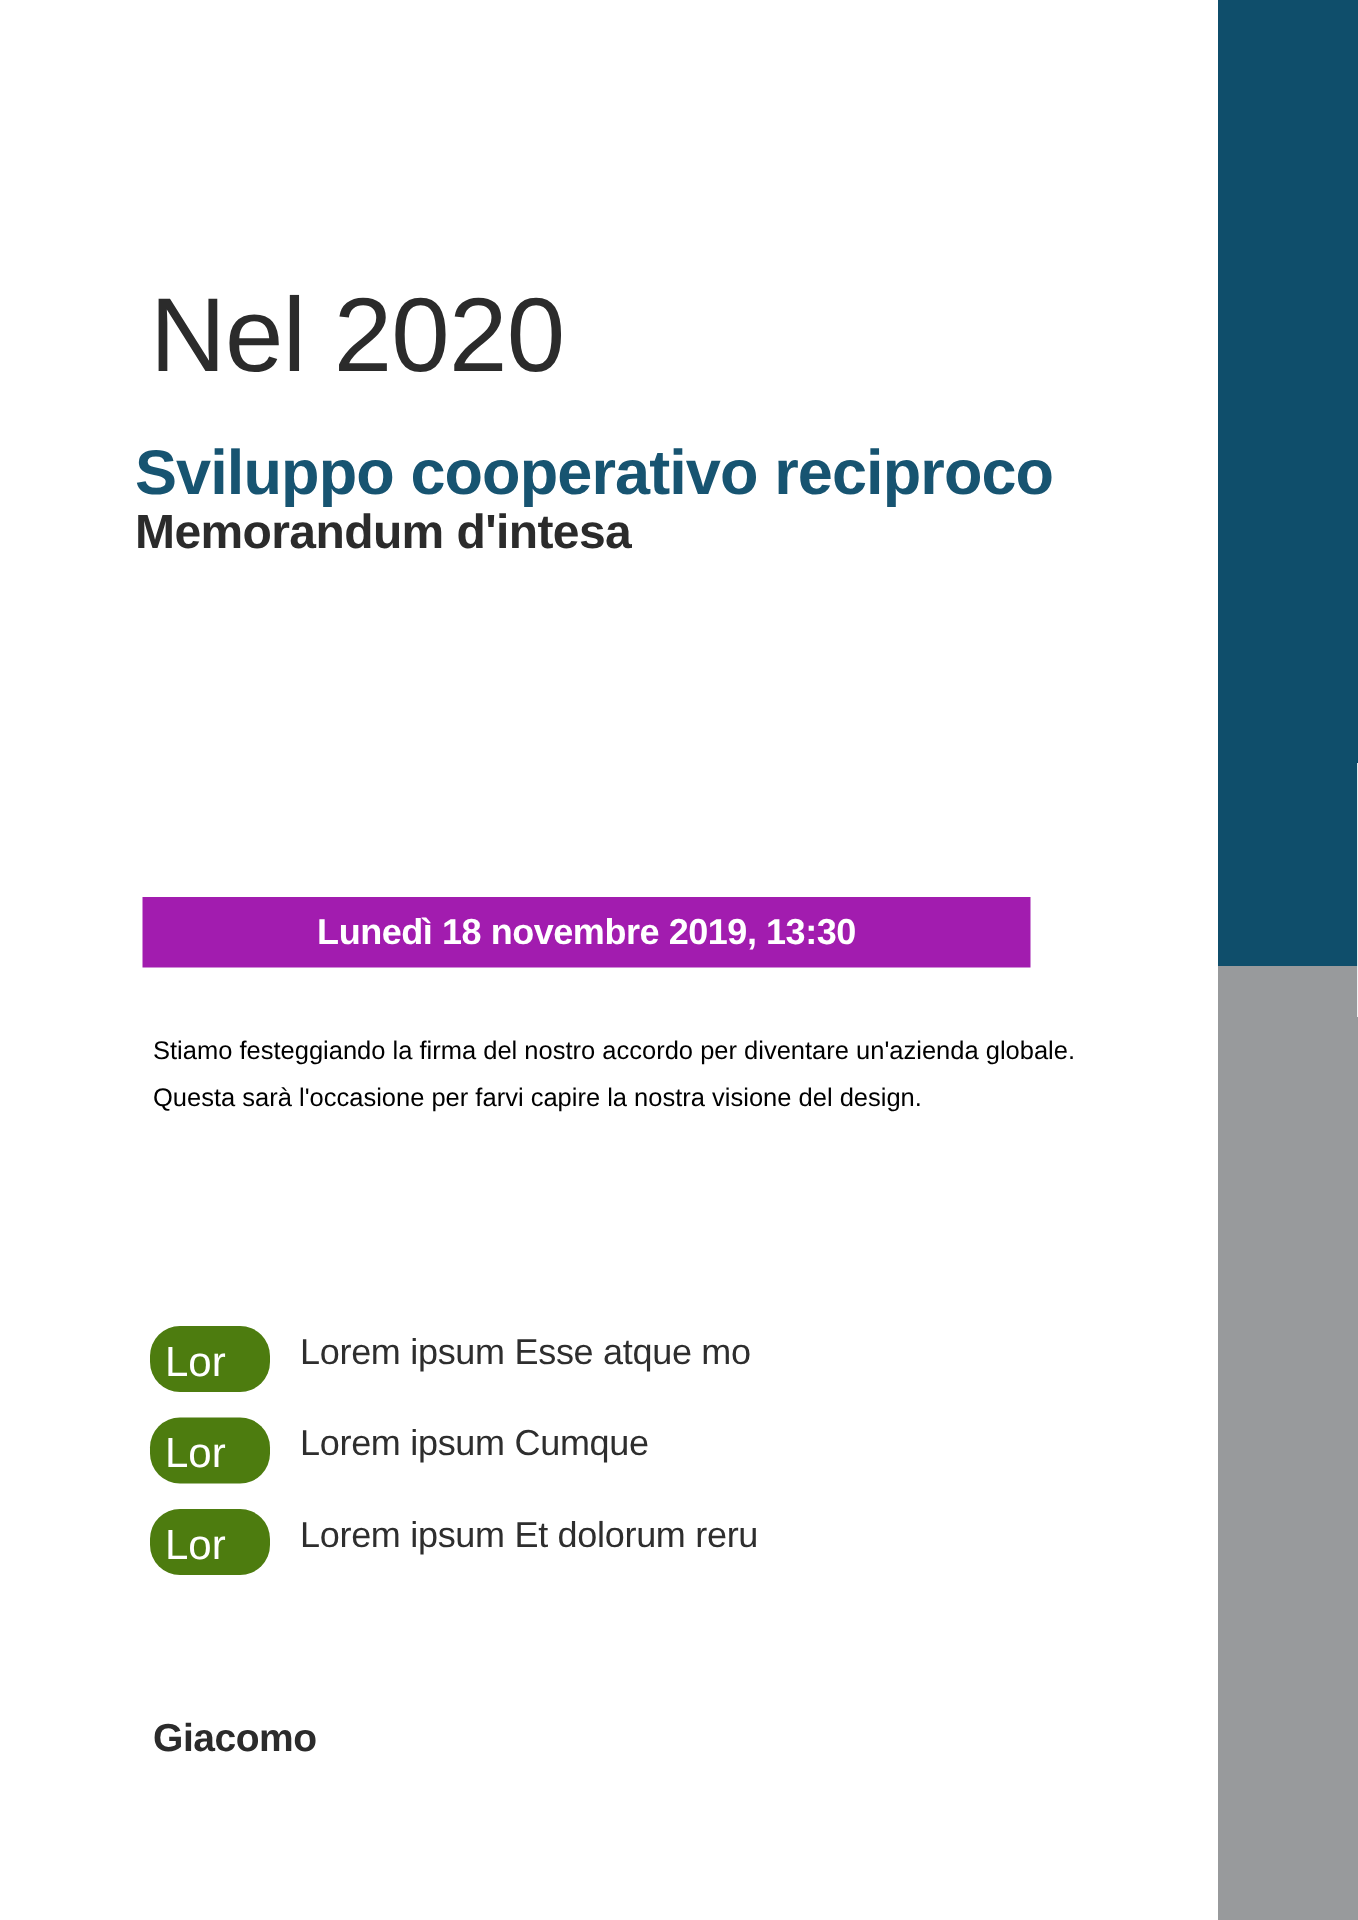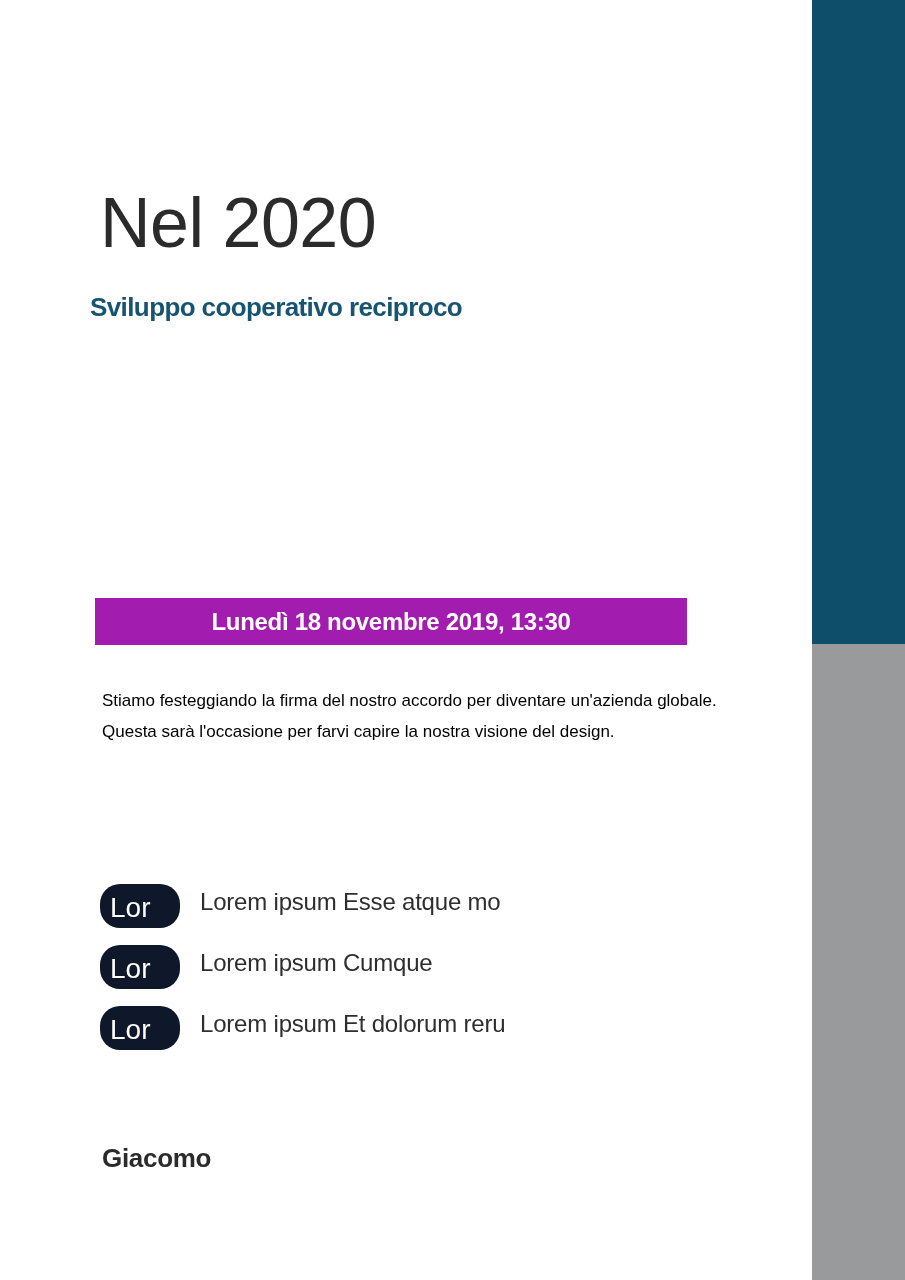--- a/index.html
+++ b/index.html
@@ -55,21 +55,21 @@
     color: #2b2b2b;
     letter-spacing: -0.5px;
     line-height: 1;
     white-space: nowrap;
   }
 
   .subtitle {
     position: absolute;
     left: 90px;
     top: 268px;
-    font-size: 26px;
+    font-size: 42px;
     font-weight: 700;
     color: #175471;
     letter-spacing: -0.6px;
     line-height: 1;
     white-space: nowrap;
   }
 
   .subtitle2 {
     position: absolute;
     left: 90px;
@@ -127,21 +127,21 @@
   .list-row {
     position: relative;
     height: 61px;
   }
   .list-badge {
     position: absolute;
     left: 0;
     top: 0;
     width: 80px;
     height: 44px;
-    background: #0f172a;
+    background: #4d7c0f;
     overflow: hidden;
     border-radius: 20px;
   }
   .list-badge-text {
     position: absolute;
     left: 10px;
     top: 6px;
     font-size: 28px;
     font-weight: 400;
     color: #ffffff;
@@ -178,20 +178,21 @@
 
   <div class="side-bar side-bar-top"></div>
   <div class="side-bar side-bar-bottom"></div>
 
   <div class="content">
 
     <div class="title">Nel 2020</div>
 
     <div class="subtitle">Sviluppo cooperativo reciproco</div>
 
+    <div class="subtitle2">Memorandum d'intesa</div>
 
     <div class="date-banner">
       <span class="date-banner-text">Lunedì 18 novembre 2019, 13:30</span>
     </div>
 
     <div class="body-text">
       <div class="body-line">Stiamo festeggiando la firma del nostro accordo per diventare un'azienda globale.</div>
       <div class="body-line">Questa sarà l'occasione per farvi capire la nostra visione del design.</div>
     </div>
 

